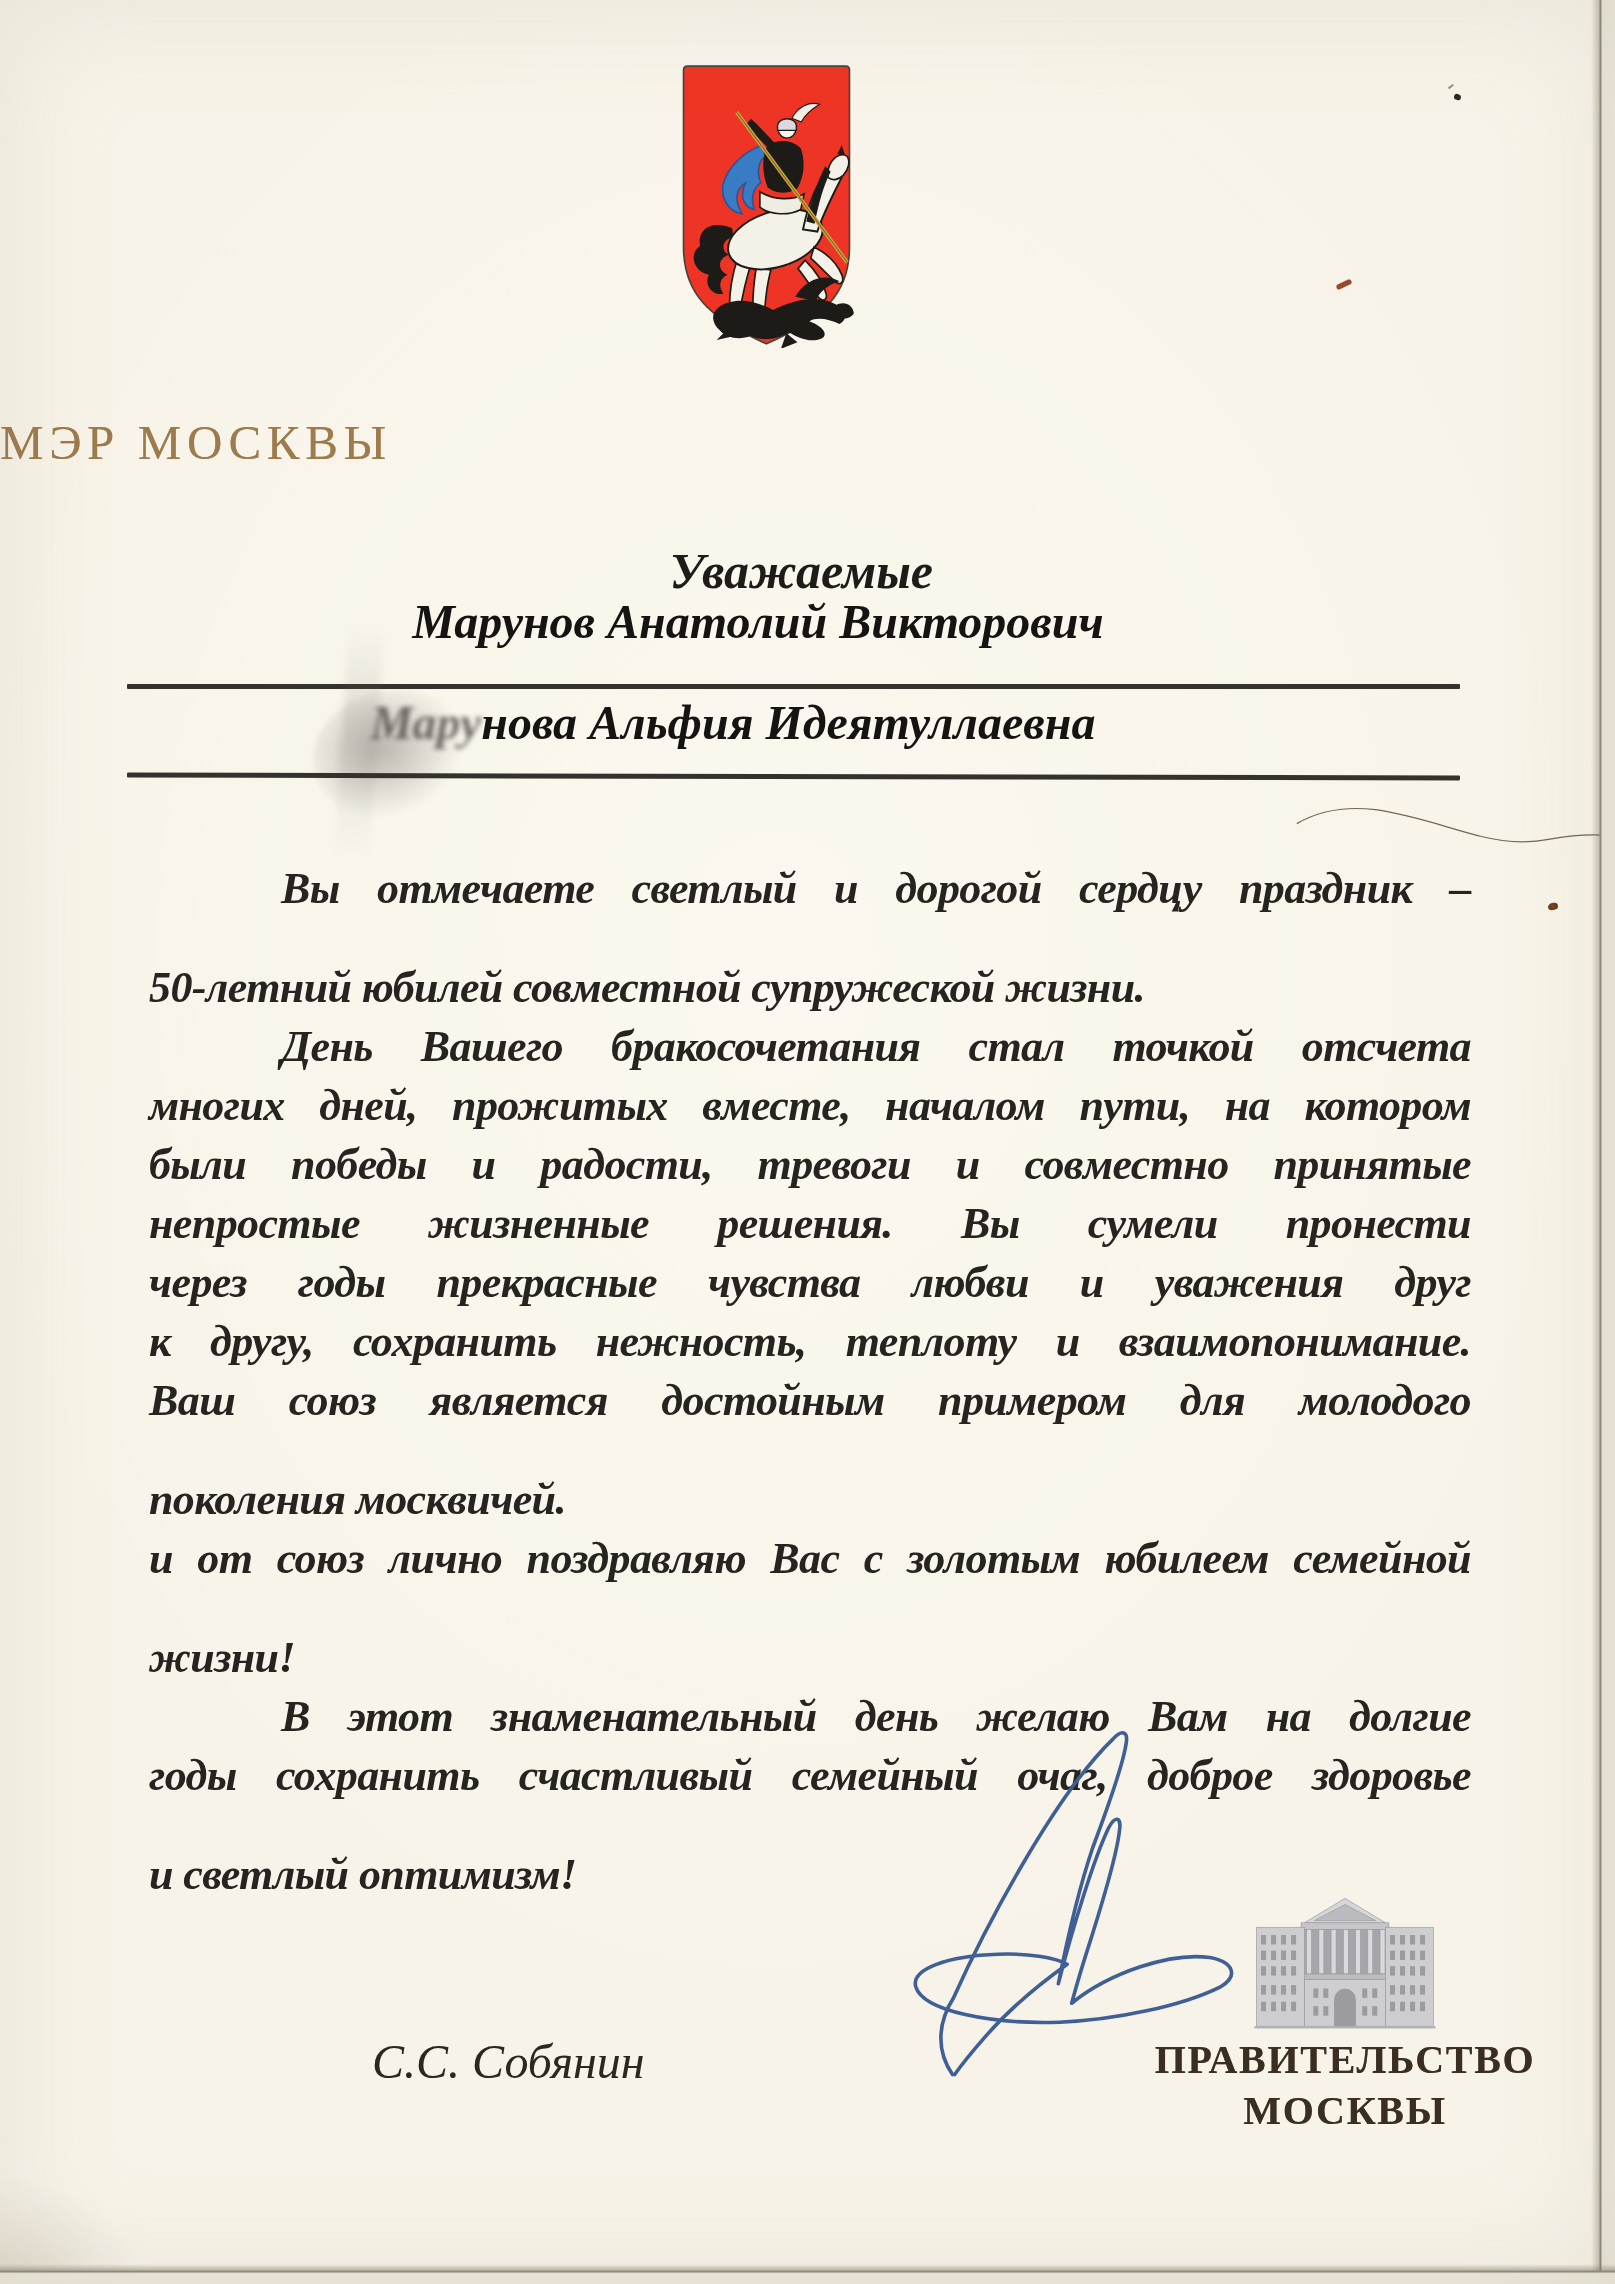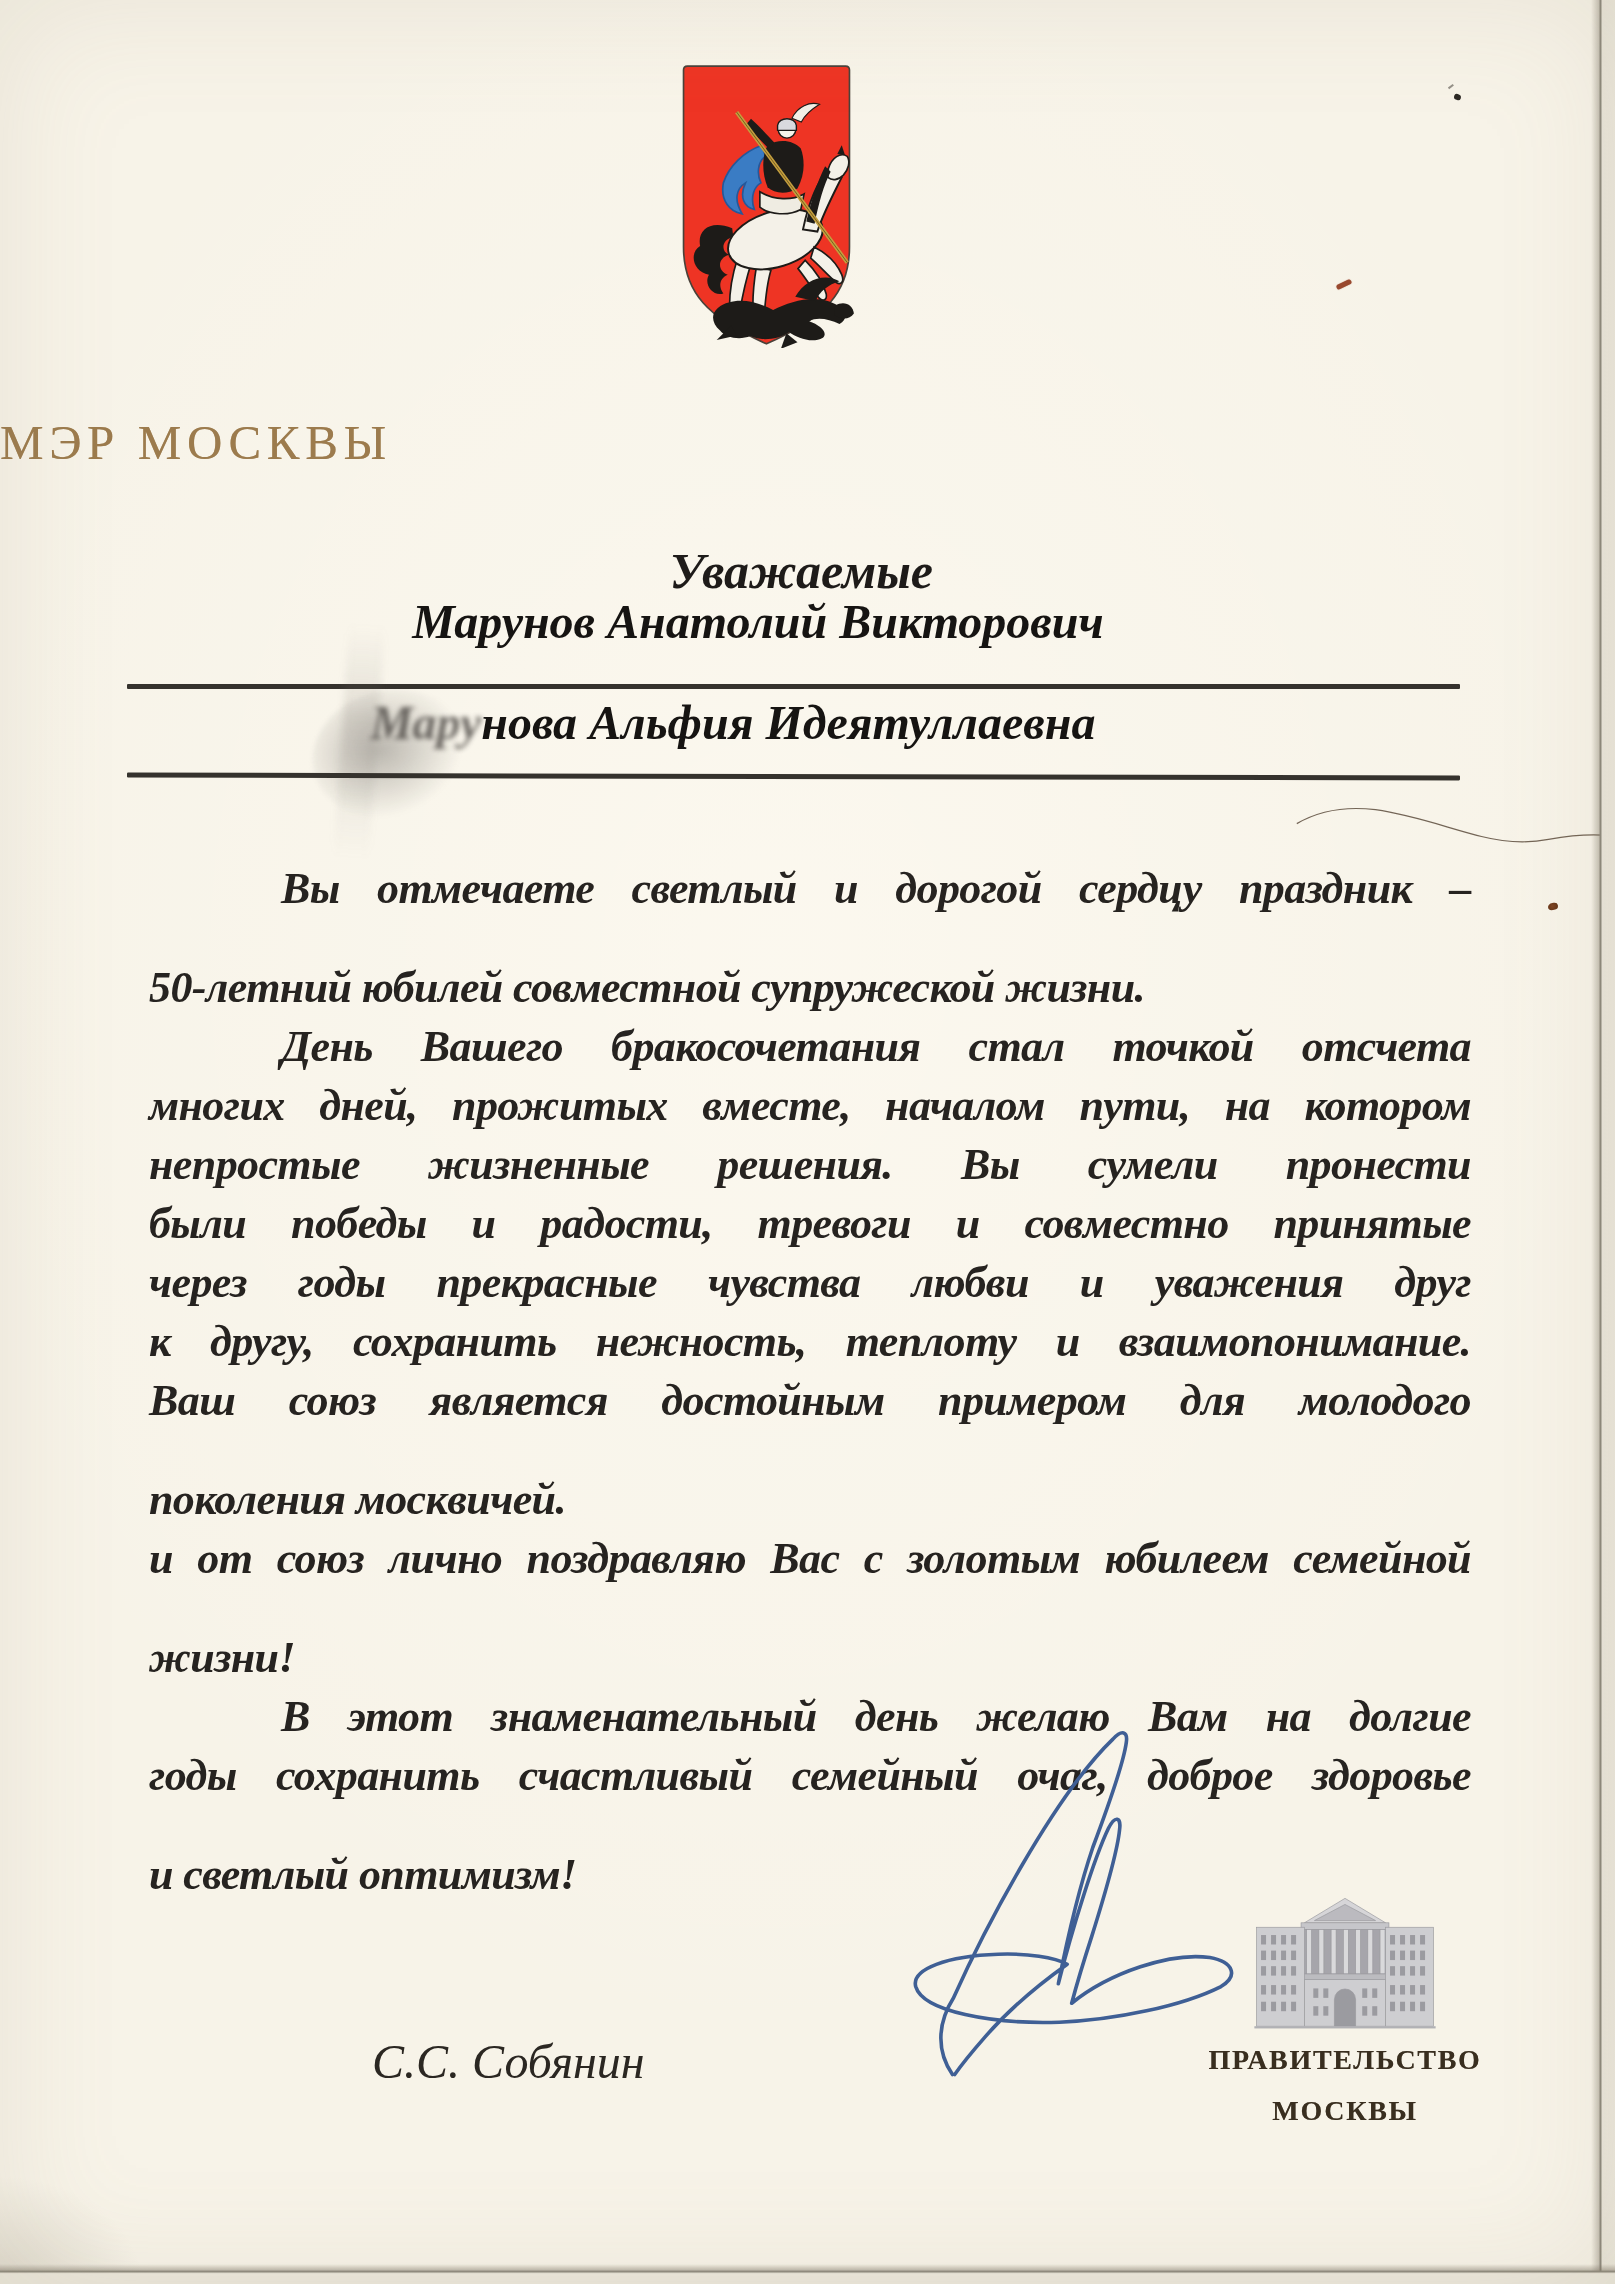--- a/index.html
+++ b/index.html
@@ -65,21 +65,21 @@
   .signer{
     position:absolute;left:372px;top:2034px;
     font-size:48px;font-style:italic;font-weight:400;color:#2b2722;
   }
   .autograph{position:absolute;left:870px;top:1690px;width:390px;height:446px;}
 
   
   .gov-logo{position:absolute;left:1150px;top:1895px;width:390px;text-align:center;}
   .gov-building{width:184px;height:139px;margin:0 auto;display:block;opacity:.88;}
   .gov-line{
-    font-size:28px;font-weight:700;letter-spacing:1.7px;color:#392e1f;line-height:51px;
+    font-size:40px;font-weight:700;letter-spacing:1.7px;color:#392e1f;line-height:51px;
     text-shadow:0 0 0.6px rgba(57,46,31,.5);
   }
 
   
   .hairline{position:absolute;left:1289px;top:799px;width:327px;height:56px;}
   .speck-a{position:absolute;left:1454px;top:94px;width:6.7px;height:6.1px;background:#2d2a25;border-radius:45% 60% 50% 55%;transform:rotate(18deg);}
   .speck-a::before{content:"";position:absolute;left:-6.7px;top:-7.8px;width:1.7px;height:6.1px;background:rgba(70,64,56,.55);transform:rotate(35deg);}
   .speck-b{position:absolute;left:1336px;top:282px;width:15.6px;height:5px;background:#99492e;border-radius:2.8px;transform:rotate(-26deg);box-shadow:0 0 1.1px rgba(153,73,46,.6);}
   .speck-c{position:absolute;left:1548px;top:903px;width:9.5px;height:7.2px;background:radial-gradient(circle at 45% 45%, #7e4522, #5d2f14);border-radius:55% 45% 50% 50%;transform:rotate(-10deg);}
   .edge-right{position:absolute;top:0;left:1591px;width:24.5px;height:2284px;
@@ -155,22 +155,22 @@
 
   <svg class="hairline" viewBox="0 0 586 100" aria-hidden="true">
     <path d="M14,44 C55,20 105,13 155,19 C225,29 285,52 345,67 C385,77 425,80 465,72 C505,65 548,62 578,66" fill="none" stroke="#5c4b3c" stroke-width="2.2" opacity="0.85"></path>
   </svg>
 
   <div class="letter-body">
       <div class="bline ind">Вы отмечаете светлый и дорогой сердцу праздник –</div>
       <div class="bline pend">50-летний юбилей совместной супружеской жизни.</div>
       <div class="bline ind">День Вашего бракосочетания стал точкой отсчета</div>
       <div class="bline">многих дней, прожитых вместе, началом пути, на котором</div>
+      <div class="bline">были победы и радости, тревоги и совместно принятые</div>
       <div class="bline">непростые жизненные решения. Вы сумели пронести</div>
-      <div class="bline">были победы и радости, тревоги и совместно принятые</div>
       <div class="bline">через годы прекрасные чувства любви и уважения друг</div>
       <div class="bline">к другу, сохранить нежность, теплоту и взаимопонимание.</div>
       <div class="bline">Ваш союз является достойным примером для молодого</div>
       <div class="bline pend">поколения москвичей.</div>
       <div class="bline">и от союз лично поздравляю Вас с золотым юбилеем семейной</div>
       <div class="bline pend">жизни!</div>
       <div class="bline ind">В этот знаменательный день желаю Вам на долгие</div>
       <div class="bline">годы сохранить счастливый семейный очаг, доброе здоровье</div>
       <div class="bline pend">и светлый оптимизм!</div>
     </div>

